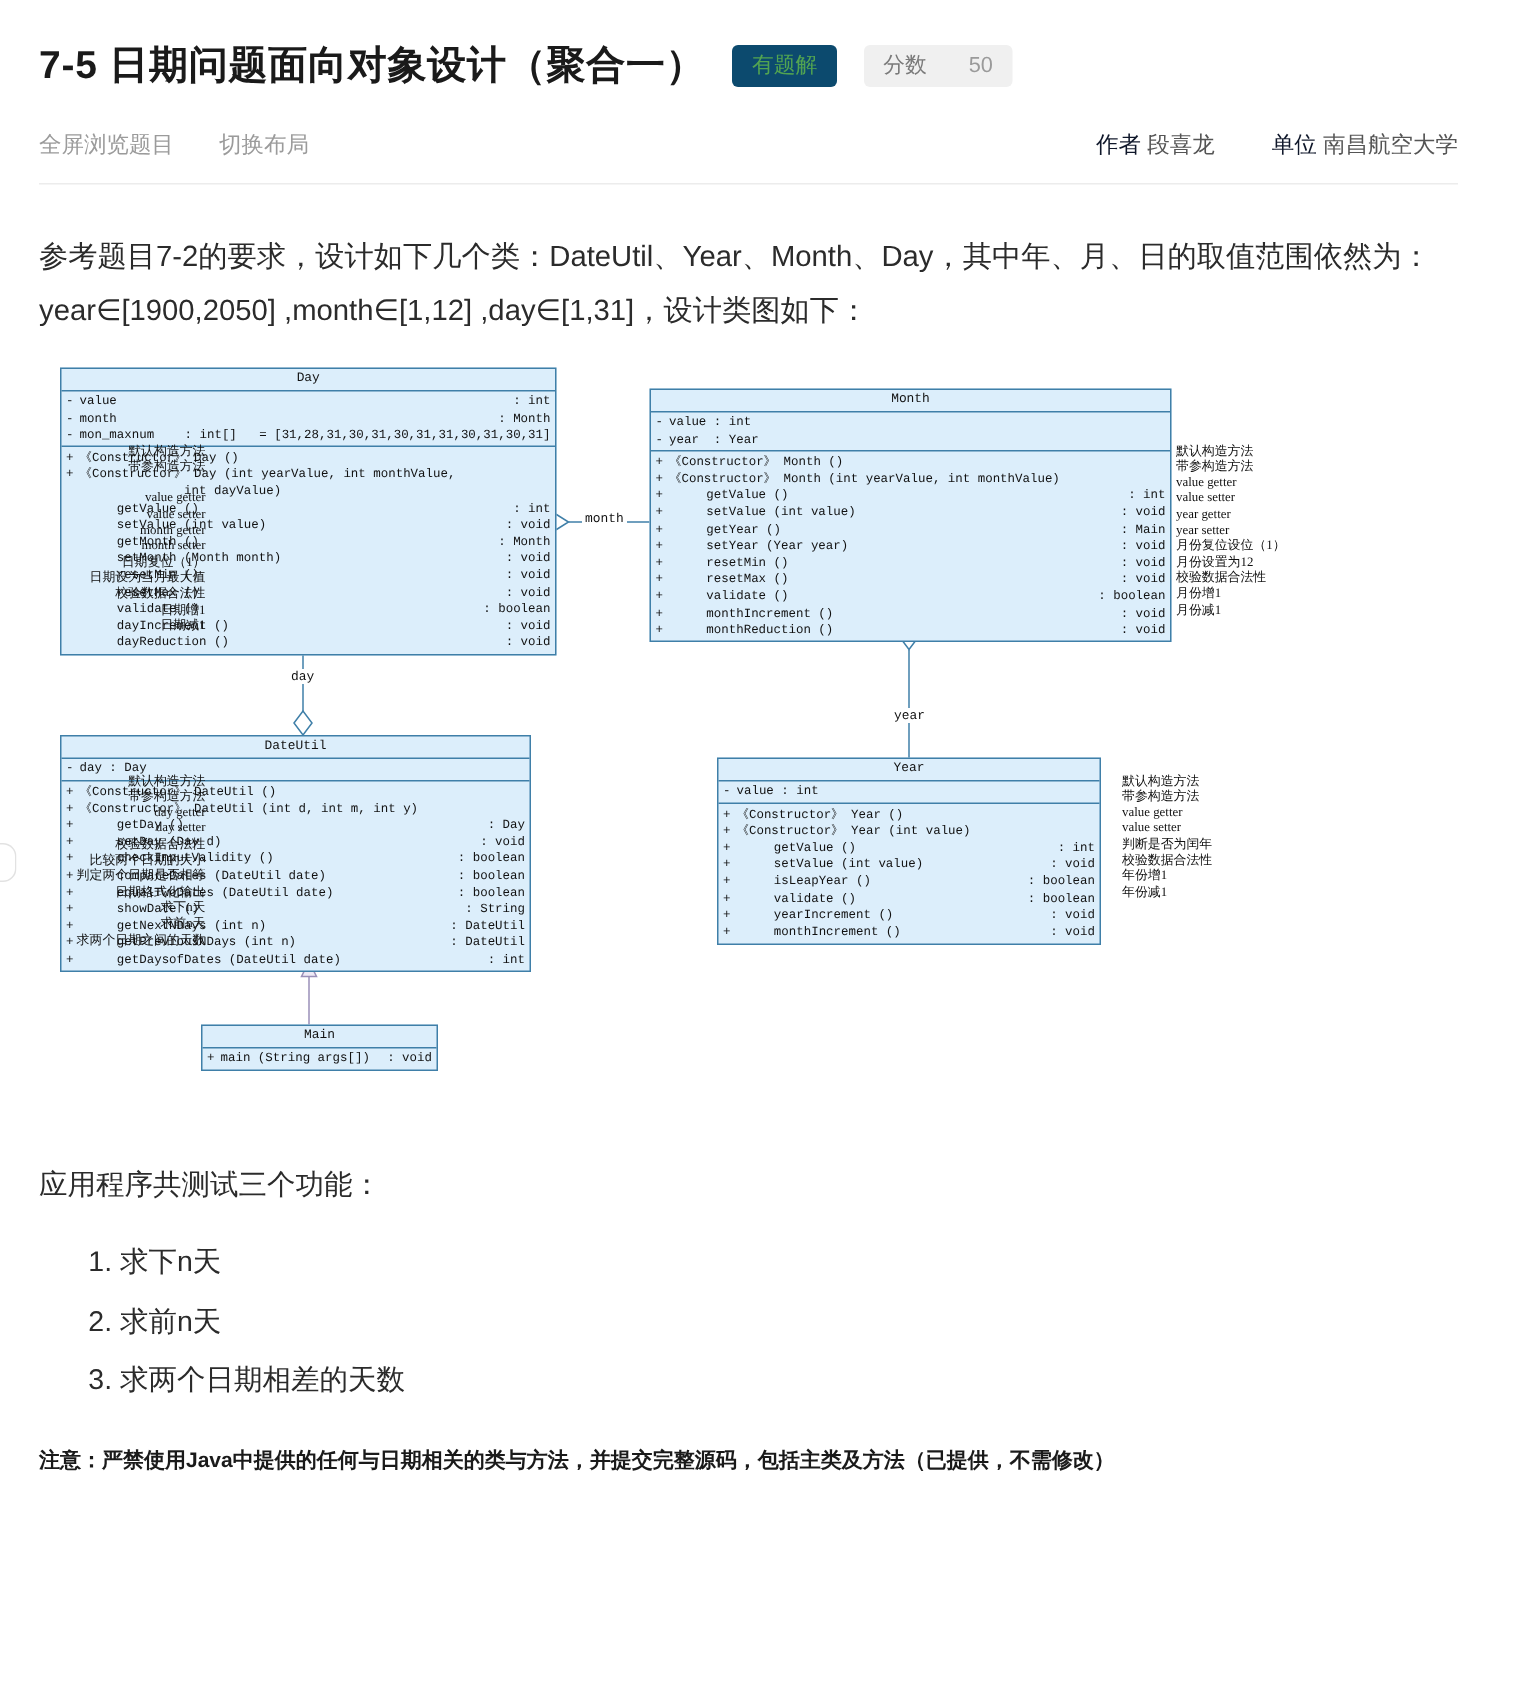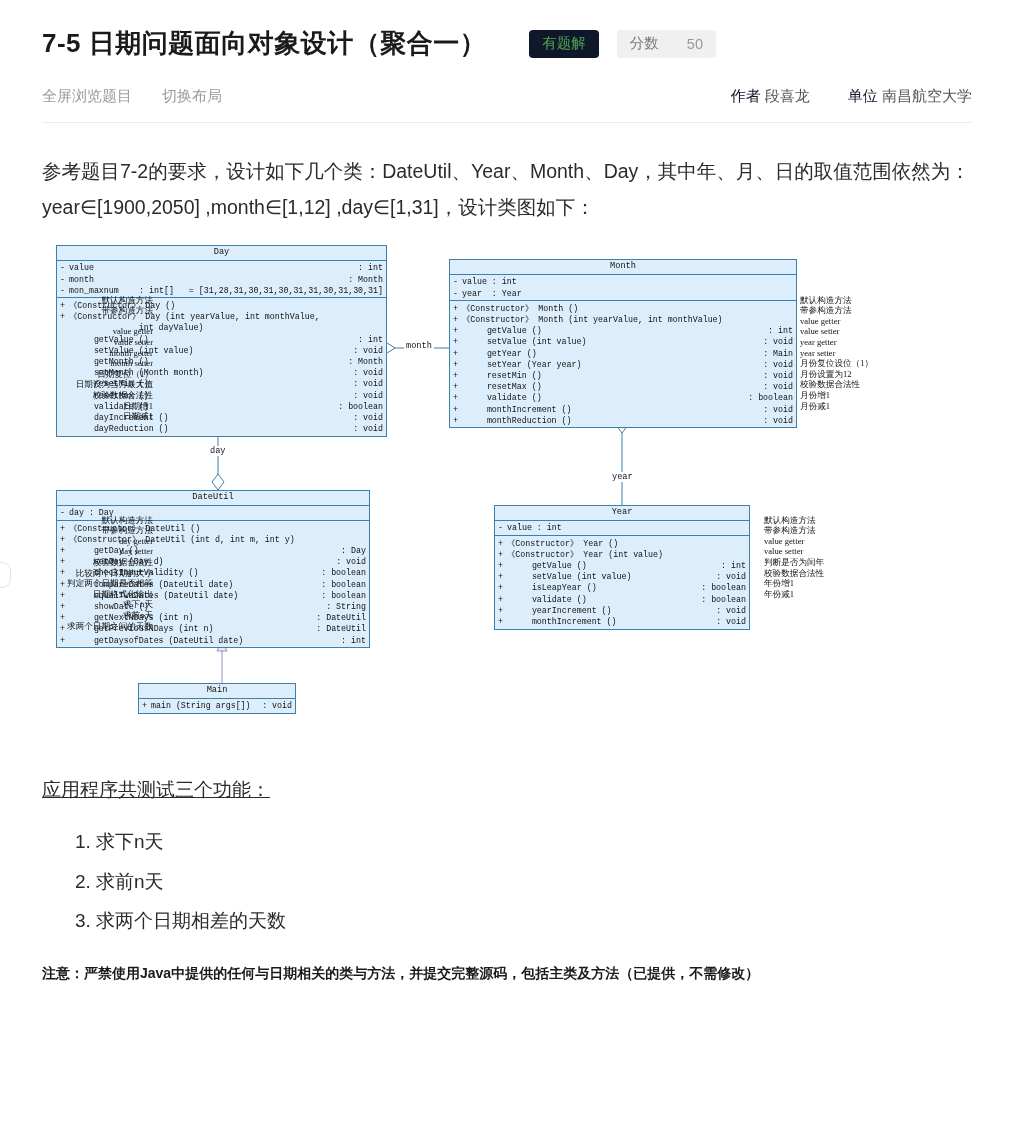--- a/index.html
+++ b/index.html
@@ -8,21 +8,21 @@
     width: 1012px; height: 1123px;
     background: #ffffff;
     font-family: "Liberation Sans", sans-serif;
     color: #333;
     overflow: hidden;
   }
   .page {
     position: relative;
     width: 1012px;
     height: 823px;
-    padding: 18px 40px 0 42px;
+    padding: 18px 40px 0 26px;
   }
   
   .title-row {
     display: flex;
     align-items: center;
     gap: 18px;
     padding-top: 8px;
   }
   .title {
     font-size: 26px;
@@ -34,23 +34,22 @@
   .badge {
     display: inline-flex;
     align-items: center;
     height: 28px;
     padding: 0 13px;
     border-radius: 4px;
     font-size: 14.5px;
     white-space: nowrap;
   }
   .badge-solution {
-    background: #0f172a;
+    background: #0c4a6e;
     color: #52a451;
-    margin-left: 25px;
   }
   .badge-score {
     background: #f0f0f0;
     color: #7a7a7a;
     gap: 22px;
   }
   .badge-score .num { color: #9a9a9a; margin-left: 6px; }
 
   .meta-row {
     display: flex;
@@ -72,21 +71,20 @@
   .para {
     font-size: 19.5px;
     line-height: 1.85;
     color: #2b2b2b;
   }
 
   .subhead {
     font-size: 19px;
     color: #2b2b2b;
     margin-top: 22px;
-    text-decoration: underline;
   }
   ol.features {
     margin: 12px 0 0 0;
     padding-left: 54px;
     font-size: 19px;
     color: #2b2b2b;
   }
   ol.features li { line-height: 2.1; }
 
   .notice {
@@ -283,21 +281,21 @@
           <div class="row"><span class="vis">+</span><span class="nm">《Constructor》 Year (int value)</span></div>
           <div class="row"><span class="vis">+</span><span class="nm">     getValue ()               </span><span class="ty">: int</span></div>
           <div class="row"><span class="vis">+</span><span class="nm">     setValue (int value)      </span><span class="ty">: void</span></div>
           <div class="row"><span class="vis">+</span><span class="nm">     isLeapYear ()             </span><span class="ty">: boolean</span></div>
           <div class="row"><span class="vis">+</span><span class="nm">     validate ()               </span><span class="ty">: boolean</span></div>
           <div class="row"><span class="vis">+</span><span class="nm">     yearIncrement ()          </span><span class="ty">: void</span></div>
           <div class="row"><span class="vis">+</span><span class="nm">     monthIncrement ()          </span><span class="ty">: void</span></div>
         </div>
       </div>
 
-      <div class="cls" style="left:96px; top:438px; width:158px;">
+      <div class="cls" style="left:108px; top:438px; width:158px;">
         <div class="cname">Main</div>
         <div class="sec">
           <div class="row"><span class="vis">+</span><span class="nm">main (String args[])  </span><span class="ty">: void</span></div>
         </div>
       </div>
 
       <div class="edge-label" style="left:362px; top:96px;">month</div>
       <div class="edge-label" style="left:166px; top:201px;">day</div>
       <div class="edge-label" style="left:568px; top:227px;">year</div>
 

